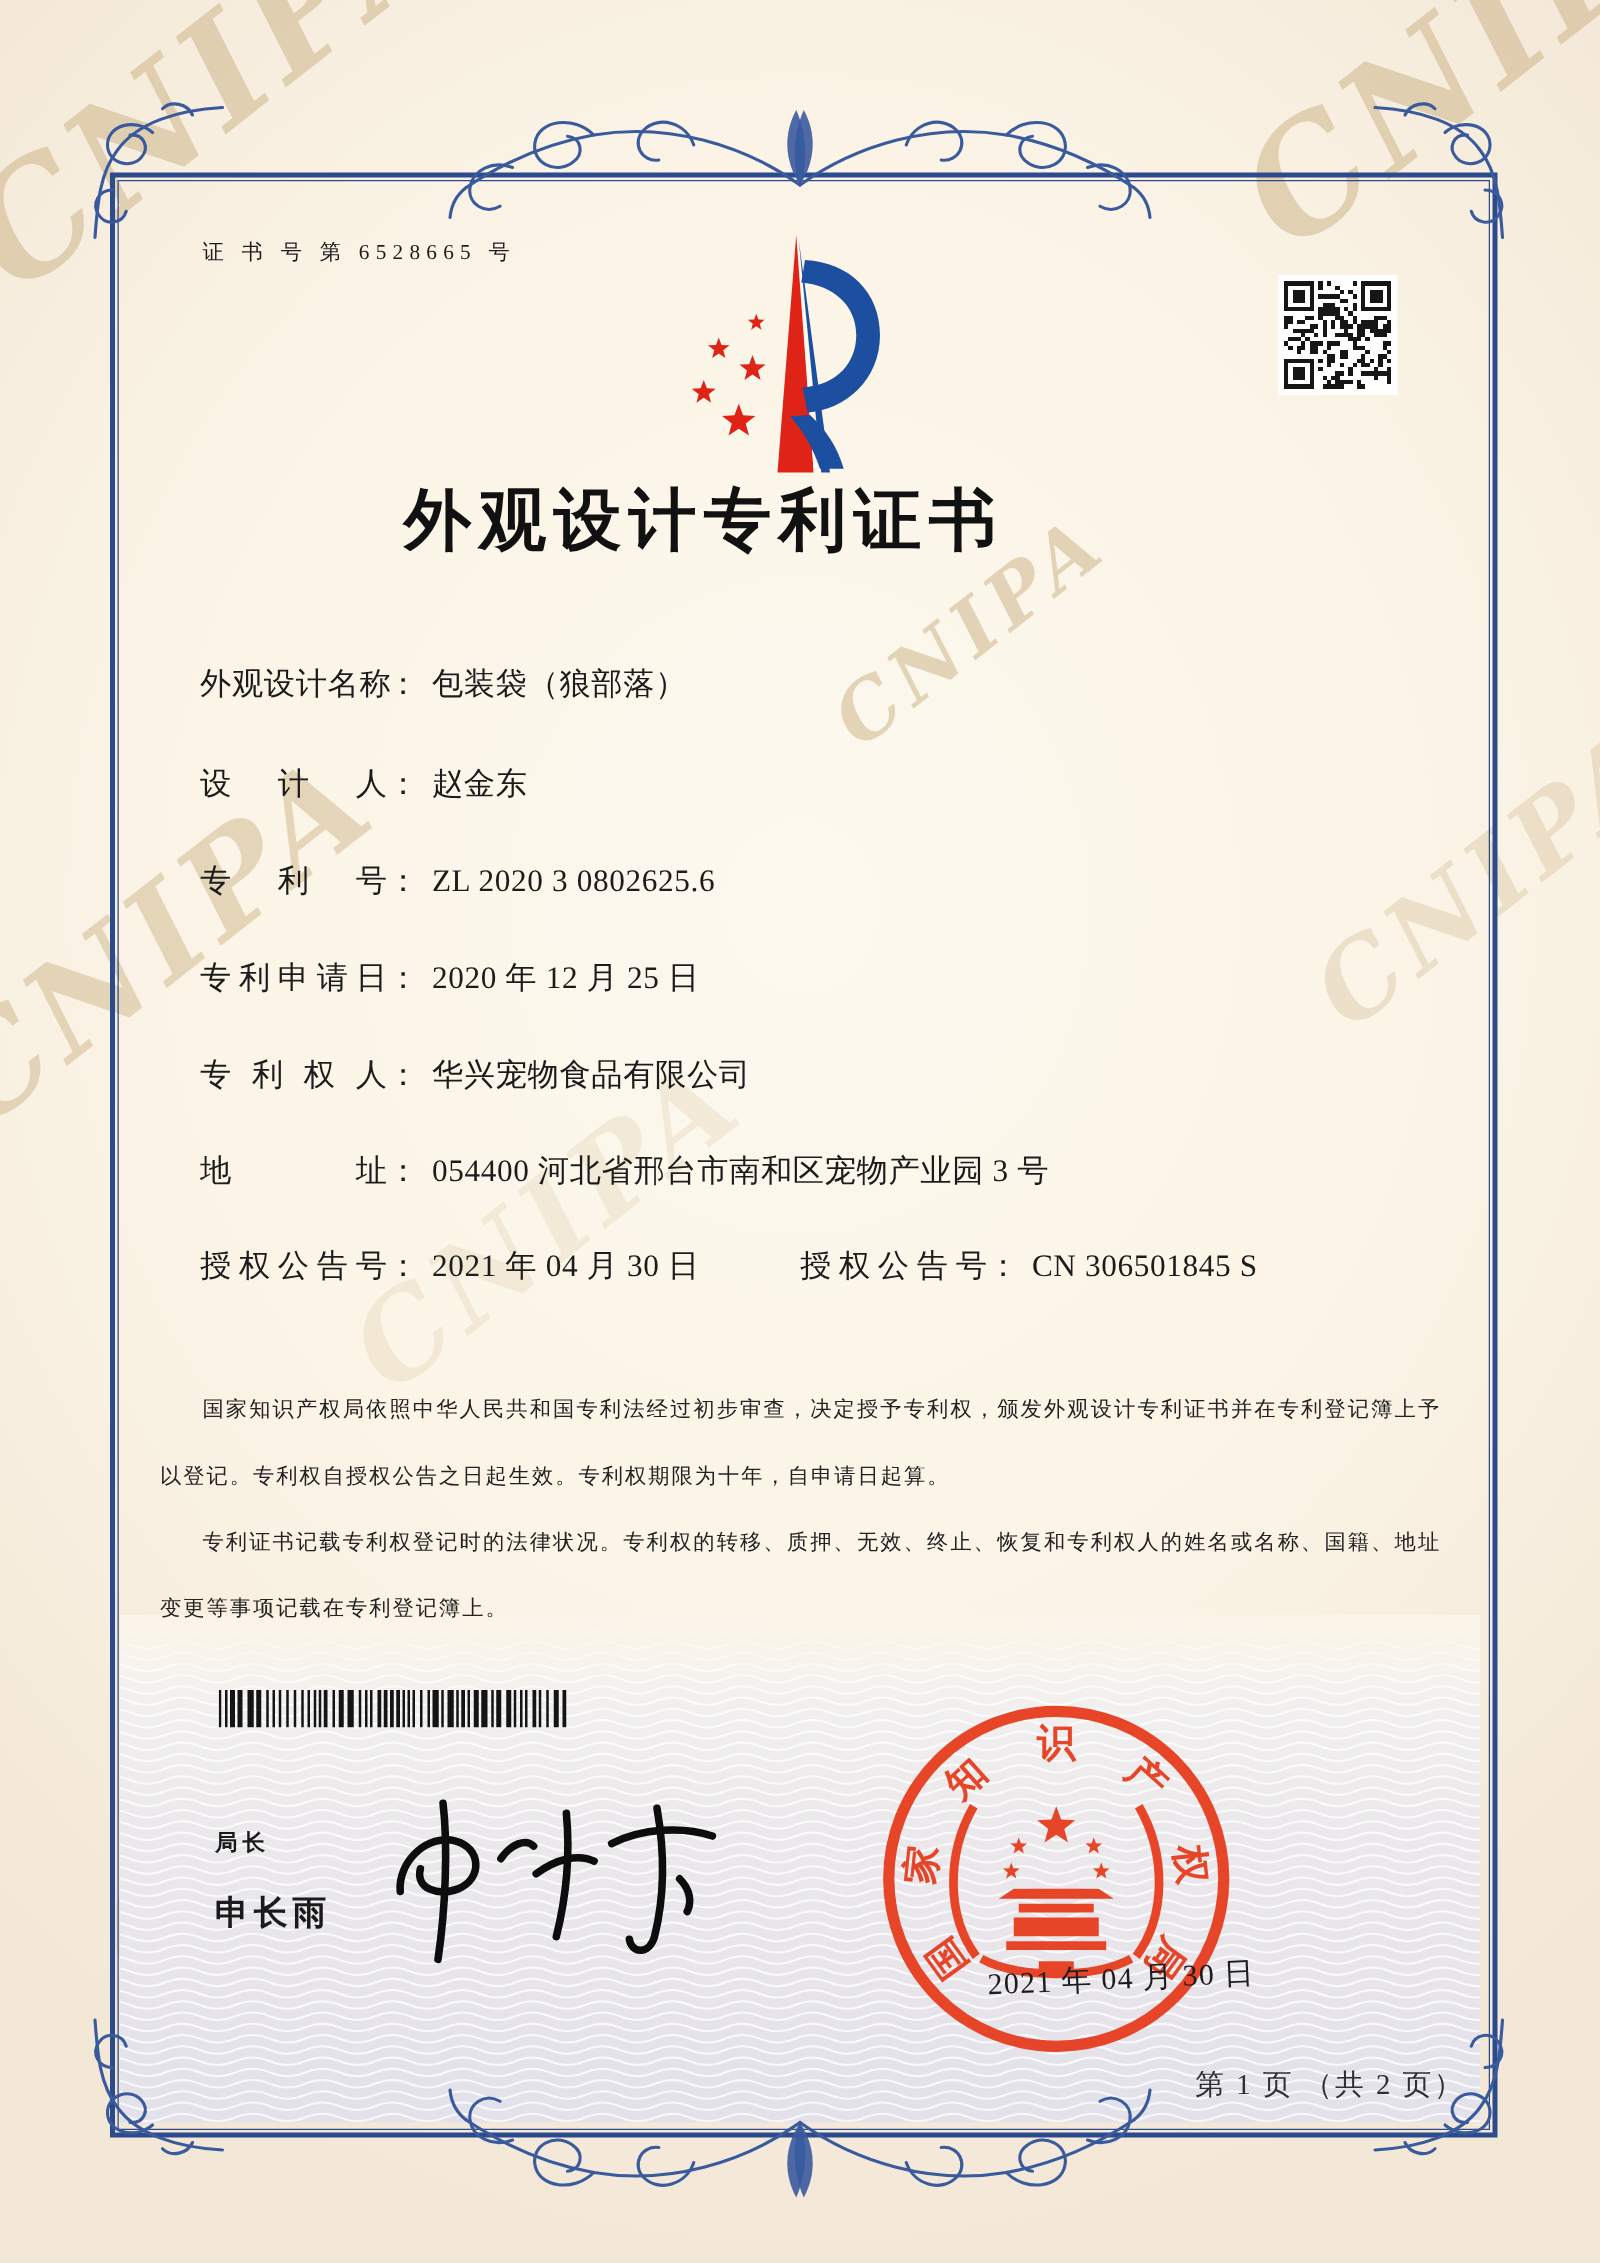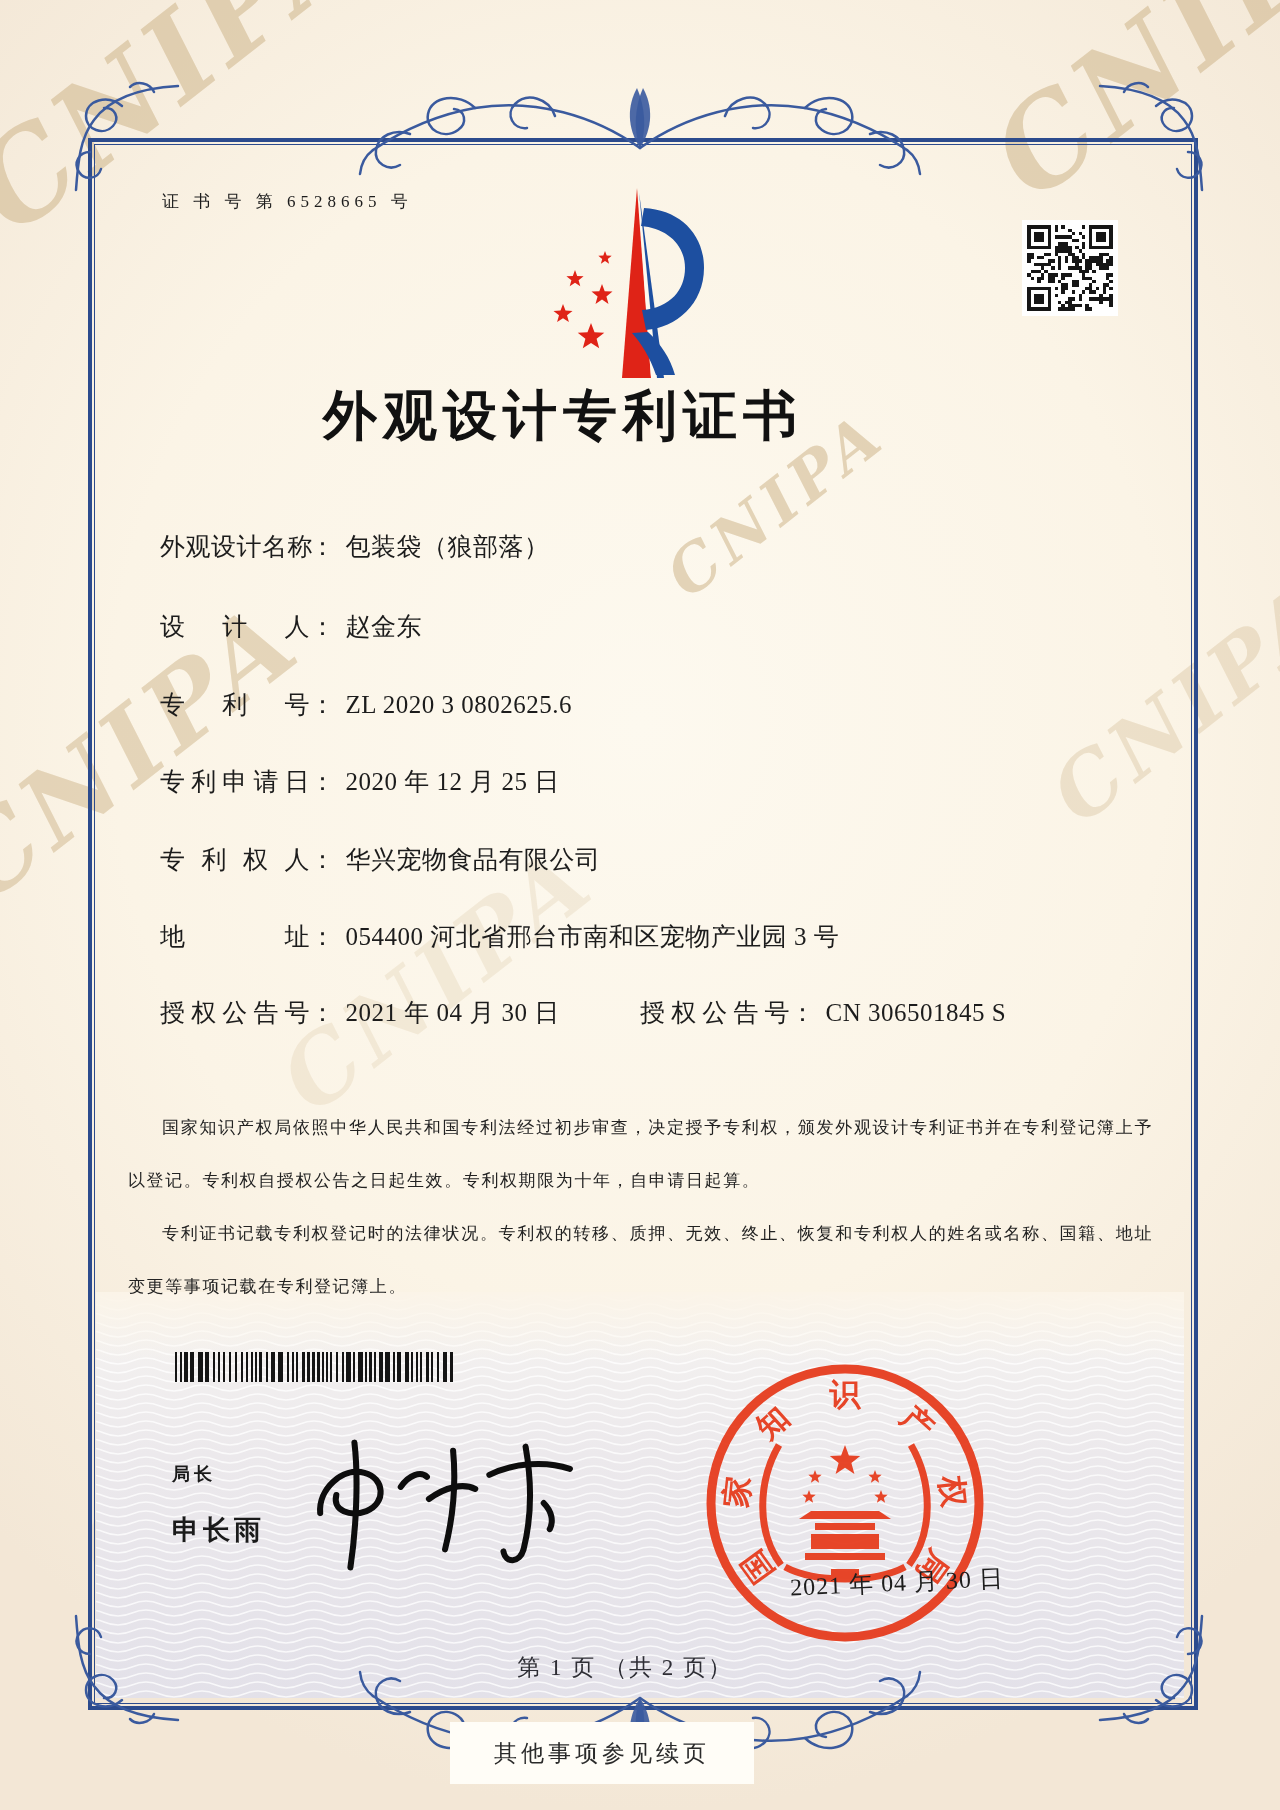--- a/index.html
+++ b/index.html
@@ -61,21 +61,21 @@
   .signer-title{position:absolute;left:172px;top:1462px;font-family:"Liberation Sans",sans-serif;
         font-weight:bold;font-size:18px;letter-spacing:4px;color:#1a1a1a;z-index:5;}
   .signer-name{position:absolute;left:172px;top:1512px;font-family:"Liberation Sans",sans-serif;
         font-weight:bold;font-size:27px;letter-spacing:4px;color:#1a1a1a;z-index:5;}
   .signature{position:absolute;left:292px;top:1416px;width:292px;height:162px;z-index:6;}
 
   .seal{position:absolute;left:695px;top:1353px;width:300px;height:300px;z-index:6;opacity:.93;}
   .seal-date{position:absolute;left:790px;top:1566px;width:250px;font-size:24px;letter-spacing:1px;
         color:#1d1d1d;transform:rotate(-2.5deg);z-index:7;white-space:nowrap;}
 
-  .page-info{position:absolute;left:95px;top:1652px;width:1060px;text-align:center;
+  .page-info{position:absolute;left:112px;top:1652px;width:1060px;text-align:right;
         font-size:23px;letter-spacing:2px;color:#2e2e35;z-index:5;}
 
   .note-box{position:absolute;left:450px;top:1722px;width:304px;height:62px;background:#fffdf7;
         display:flex;align-items:center;justify-content:center;z-index:5;}
   .note-box span{font-size:23px;letter-spacing:4px;color:#2a2a2a;}
   .defs-hidden{position:absolute;width:0;height:0;overflow:hidden;}
 </style>
 </head>
 <body>
 
@@ -526,17 +526,14 @@
           <polygon points="-30.0,-33.0 -28.3,-28.4 -23.3,-28.2 -27.2,-25.1 -25.9,-20.3 -30.0,-23.1 -34.1,-20.3 -32.8,-25.1 -36.7,-28.2 -31.7,-28.4 "></polygon>
           <polygon points="-36.0,-13.0 -34.3,-8.4 -29.3,-8.2 -33.2,-5.1 -31.9,-0.3 -36.0,-3.1 -40.1,-0.3 -38.8,-5.1 -42.7,-8.2 -37.7,-8.4 "></polygon>
           <polygon points="30.0,-33.0 31.7,-28.4 36.7,-28.2 32.8,-25.1 34.1,-20.3 30.0,-23.1 25.9,-20.3 27.2,-25.1 23.3,-28.2 28.3,-28.4 "></polygon>
           <polygon points="36.0,-13.0 37.7,-8.4 42.7,-8.2 38.8,-5.1 40.1,-0.3 36.0,-3.1 31.9,-0.3 33.2,-5.1 29.3,-8.2 34.3,-8.4 "></polygon>
         </g>
     </g>
   </svg>
   <div class="seal-date">2021 年 04 月 30 日</div>
 
   <div class="page-info">第 1 页 （共 2 页）</div>
-  <div class="note-box">
-    <span>其他事项参见续页</span>
-  </div>
 
 </div>
 
 </body></html>

